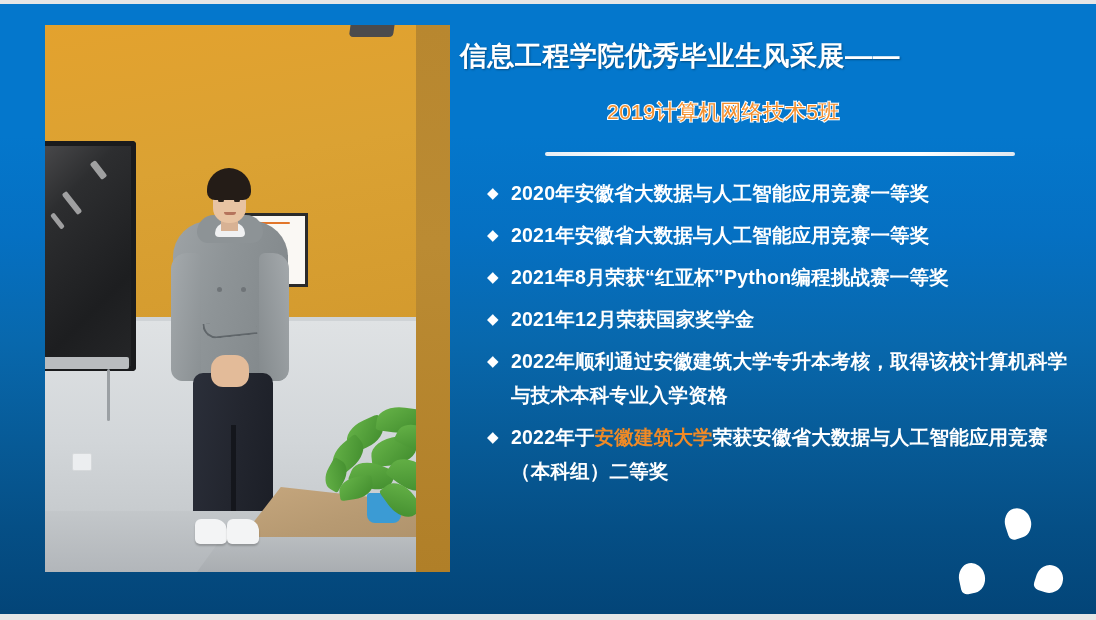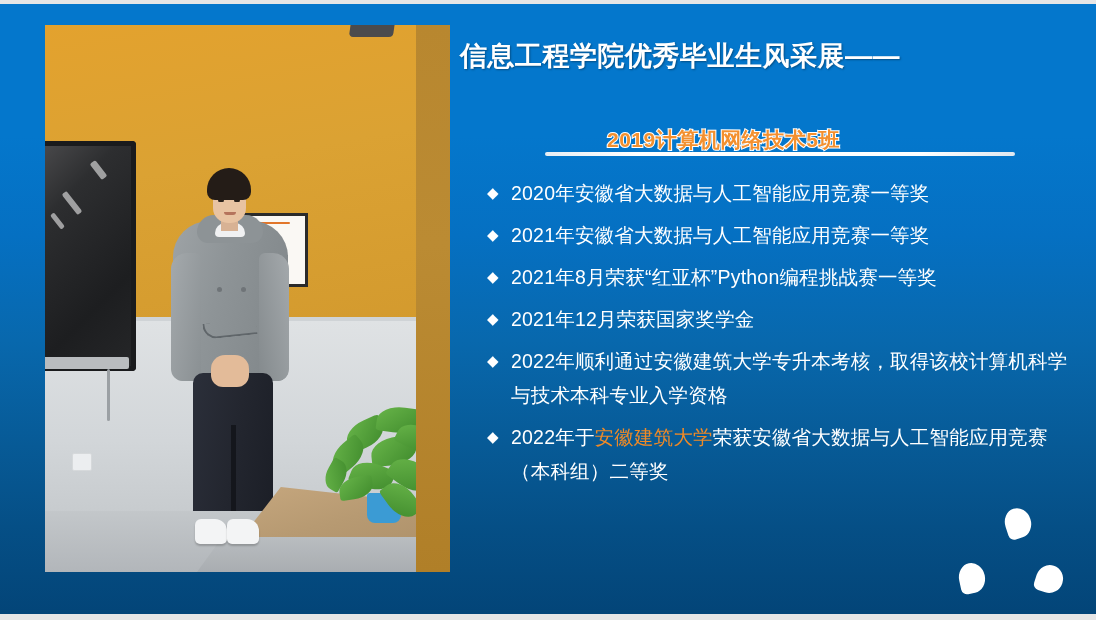--- a/index.html
+++ b/index.html
@@ -358,26 +358,25 @@
     font-size: 34px;
     font-weight: bold;
     color: #ffffff;
     letter-spacing: 3px;
     -webkit-text-stroke: 2.5px #e8833a;
     paint-order: stroke fill;
   }
   .person-class {
     margin-left: 72px;
     font-size: 21px;
-    font-weight: bold;
+    font-weight: normal;
     color: #f3902f;
     letter-spacing: 0.5px;
     -webkit-text-stroke: 2px #ffffff;
     paint-order: stroke fill;
-    margin-top: 28px;
   }
 
   .divider {
     position: absolute;
     left: 90px;
     top: 152px;
     width: 470px;
     height: 4px;
     background: linear-gradient(to right, #e8eef4, #ffffff 20%, #ffffff 80%, #dfe8f0);
     border-radius: 2px;
@@ -401,20 +400,21 @@
     line-height: 34px;
     width: 24px;
     text-align: left;
   }
   .bullet-text {
     flex: 1 1 auto;
     color: #ffffff;
     font-size: 19.5px;
     line-height: 34px;
     letter-spacing: 0.2px;
+    font-weight: bold;
   }
   .hl-orange {
     color: #f08a26;
   }
 
   
   .petal {
     position: absolute;
     background: #ffffff;
     z-index: 5;

